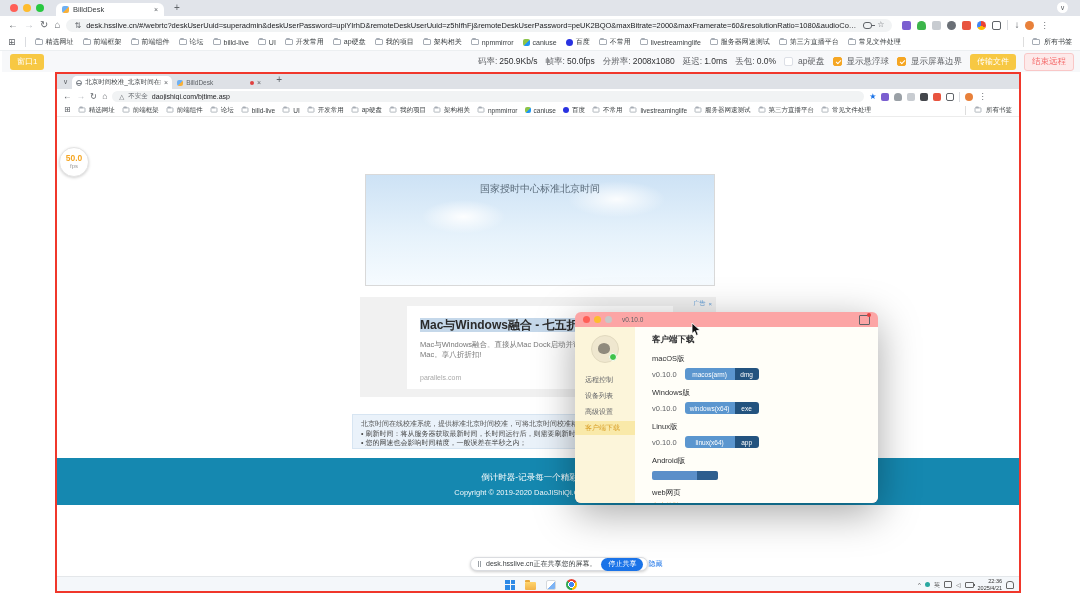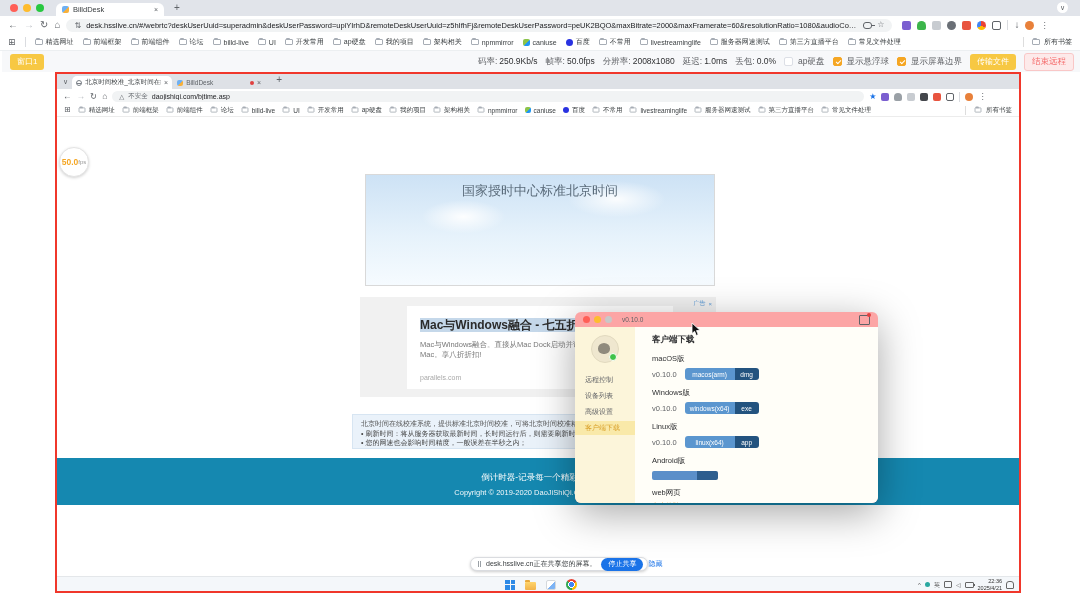--- a/index.html
+++ b/index.html
@@ -66,29 +66,29 @@
   .rbooks{left:0;top:30px;width:962px;height:13px;background:#fff;display:flex;align-items:center;gap:7px;padding:0 7px;box-sizing:border-box;font-size:6.5px;color:#3c4043;border-bottom:1px solid #ececec}
   .rbooks .fold{transform:scale(.85)}
   
   .pheader{left:0;top:44px;width:962px;height:27px;background:#1588b0;display:flex;align-items:center;color:#fff}
   .logoclk{width:13px;height:13px;border:1.4px solid #fff;border-radius:50%;position:relative;margin-left:30px;box-sizing:border-box;transform:rotate(-15deg)}
   .logoclk::before{content:"";position:absolute;left:4px;top:2px;width:1px;height:4px;background:#fff}
   .logoclk::after{content:"";position:absolute;left:4px;top:5px;width:4px;height:1px;background:#fff}
   .homelbl{font-size:7px;margin-left:4px;margin-top:6px}
   .ptitle{font-size:13px;font-weight:bold;margin-left:24px;letter-spacing:1px}
   .psub{font-size:6.5px;opacity:.92;margin-left:7px;margin-top:5px}
-  .ball{left:2px;top:73px;width:28px;height:28px;border-radius:50%;background:#fff;border:1px solid #e4e4e4;box-shadow:0 1px 3px rgba(0,0,0,.18);display:flex;flex-direction:row;align-items:center;justify-content:center;z-index:5}
+  .ball{left:2px;top:73px;width:28px;height:28px;border-radius:50%;background:#fff;border:1px solid #e4e4e4;box-shadow:0 1px 3px rgba(0,0,0,.18);display:flex;flex-direction:column;align-items:center;justify-content:center;z-index:5}
   .ball .v{color:#f5a623;font-weight:bold;font-size:8.5px;line-height:9px}
   .ball .u{color:#9a9a9a;font-size:6px;line-height:7px}
   .h1{left:0;top:80px;width:962px;text-align:center;font-size:13.5px;font-weight:bold;color:#101010}
   .clockbox{left:308px;top:100px;width:350px;height:112px;border:1px solid #d9d9d9;box-sizing:border-box;text-align:center;overflow:hidden;
     background:radial-gradient(60px 24px at 28% 38%,rgba(255,255,255,.95),rgba(255,255,255,0) 70%),
                radial-gradient(70px 26px at 72% 22%,rgba(255,255,255,.9),rgba(255,255,255,0) 70%),
                linear-gradient(180deg,#cde2f5 0%,#e6f2fb 55%,#f6fbff 100%)}
-  .cap{font-size:13px;color:#5a6b7a;margin-top:7px}
+  .cap{font-size:10px;color:#5a6b7a;margin-top:7px}
   .bigtime{font-size:33px;font-weight:bold;color:#2020cf;line-height:38px;margin-top:1px;font-family:"Liberation Sans","DejaVu Sans",sans-serif}
   .bdate{font-size:13px;color:#3449c0;margin-top:1px;font-weight:bold}
   .devt{font-size:11.5px;color:#1b1b1b;margin-top:7px;font-weight:bold}
   .adwrap{left:303px;top:223px;width:356px;height:100px;background:#f1f1f1}
   .adtag{position:absolute;right:4px;top:2px;font-size:6px;color:#5c9bd6;display:flex;gap:3px;align-items:center}
   .adcard{position:absolute;left:47px;top:9px;width:266px;height:83px;background:#fff;padding:9px 13px;box-sizing:border-box}
   .adtitle{font-size:12px;font-weight:bold;color:#2b2b2b;background:#c5d8ea;display:inline;line-height:16px}
   .adbody{font-size:7.5px;color:#787878;line-height:10px;margin-top:7px}
   .adsrc{position:absolute;left:13px;bottom:8px;font-size:7px;color:#a9a9a9}
   .notebox{left:295px;top:340px;width:364px;height:35px;background:#eaf2fa;border:1px solid #d7e5f2;box-sizing:border-box;padding:4px 8px;font-size:7px;color:#555;line-height:9.5px}

